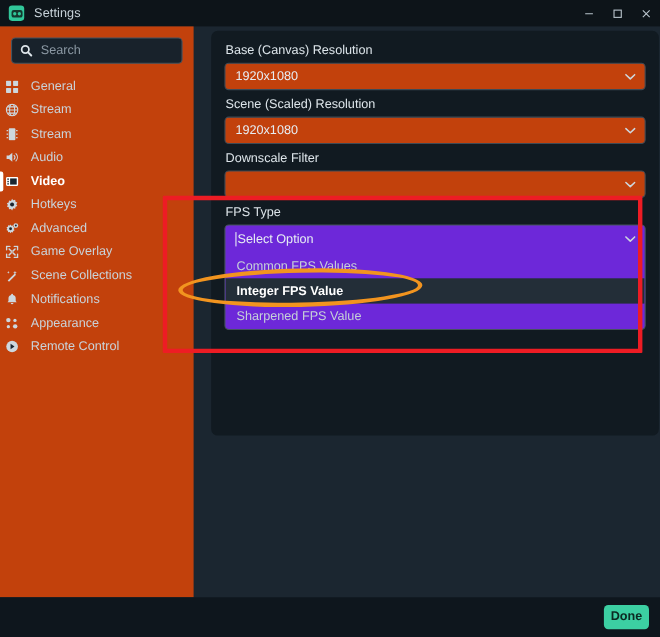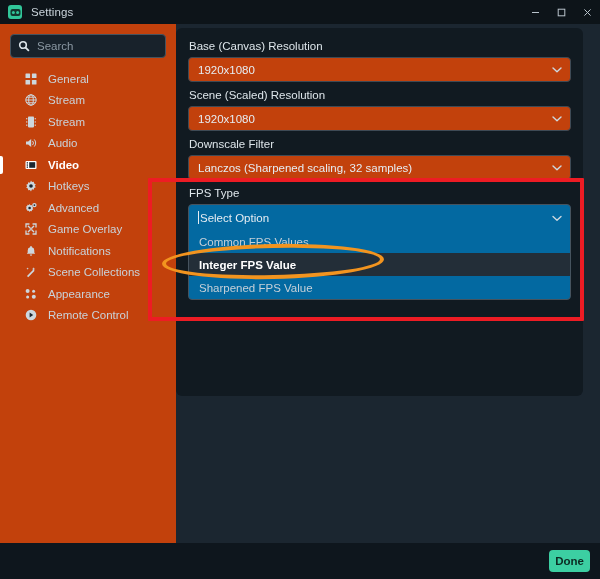--- a/index.html
+++ b/index.html
@@ -68,21 +68,21 @@
     margin-left: 7px; width: 120px;
     padding: 0;
   }
   .search-input::placeholder { color: #8b98a3; }
 
   .nav { margin-top: 4px; }
   .nav-item {
     position: relative;
     height: 21.5px;
     display: flex; align-items: center;
-    padding-left: 24px;
+    padding-left: 4px;
     color: #c9d3da;
     font-size: 11.5px;
   }
   .nav-item .ico {
     width: 14px; height: 14px;
     display: flex; align-items: center; justify-content: center;
     flex: 0 0 14px;
     color: #cdd7de;
   }
   .nav-item .ico svg { display: block; }
@@ -90,21 +90,21 @@
   .nav-item.active { color: #ffffff; font-weight: bold; }
   .nav-item.active .ico { color: #ffffff; }
   .nav-item.active::before {
     content: ""; position: absolute; left: 0; top: 2px;
     width: 3px; height: 18px; background: #ffffff;
     border-radius: 0 2px 2px 0;
   }
 
   
   .content {
-    position: absolute; left: 176px; top: 28px;
+    position: absolute; left: 192px; top: 28px;
     width: 407px; height: 368px;
     background: #111a21;
     border-radius: 6px;
     padding: 8px 12px 0 12px;
     overflow: hidden;
   }
   .field-label {
     font-size: 11.5px; color: #dde5ea;
     margin: 4px 0 5px 1px;
   }
@@ -124,21 +124,21 @@
     position: absolute; right: 8px; top: 50%;
     transform: translateY(-50%);
     color: #cdd7de;
   }
   .select .chev svg { display:block; }
 
   
   .combo-open {
     border: 1px solid #46535e;
     border-radius: 4px;
-    background: #0369a1;
+    background: #6d28d9;
     margin-bottom: 16px;
     overflow: hidden;
   }
   .combo-head {
     position: relative;
     height: 25px;
     display: flex; align-items: center;
     padding: 0 9px;
     font-size: 11.5px;
     color: #e6edf3;
@@ -337,37 +337,37 @@
           <svg width="12" height="12" viewBox="0 0 12 12" fill="none" stroke="currentColor" stroke-width="1.3" stroke-linecap="round">
             <path d="M1 4V1h3M8 1h3v3M11 8v3H8M4 11H1V8"></path>
             <path d="M3.3 3.3l2 2M8.7 3.3l-2 2M3.3 8.7l2-2M8.7 8.7l-2-2"></path>
           </svg>
         </span>
         <span class="lbl">Game Overlay</span>
       </div>
 
       <div class="nav-item">
         <span class="ico">
-          <svg width="12" height="12" viewBox="0 0 12 12" fill="currentColor">
-            <path d="M6 1a.9.9 0 01.9.9v.3A3.2 3.2 0 019.3 5.4v2.2l.9 1.1H1.8l.9-1.1V5.4A3.2 3.2 0 015.1 2.2v-.3A.9.9 0 016 1z"></path>
-            <path d="M4.8 9.5h2.4a1.2 1.2 0 01-2.4 0z"></path>
-          </svg>
-        </span>
-        <span class="lbl">Notifications</span>
-      </div>
-
-      <div class="nav-item">
-        <span class="ico">
           <svg width="12" height="12" viewBox="0 0 12 12">
             <path d="M2 10l6.4-6.4 1.2 1.2L3.2 11.2z" fill="currentColor"></path>
             <path d="M8.6 1.2l.5 1.2 1.2.5-1.2.5-.5 1.2-.5-1.2-1.2-.5 1.2-.5z" fill="currentColor"></path>
             <path d="M2.6 1.4l.35.85.85.35-.85.35-.35.85-.35-.85-.85-.35.85-.35z" fill="currentColor"></path>
           </svg>
         </span>
         <span class="lbl">Scene Collections</span>
+      </div>
+
+      <div class="nav-item">
+        <span class="ico">
+          <svg width="12" height="12" viewBox="0 0 12 12" fill="currentColor">
+            <path d="M6 1a.9.9 0 01.9.9v.3A3.2 3.2 0 019.3 5.4v2.2l.9 1.1H1.8l.9-1.1V5.4A3.2 3.2 0 015.1 2.2v-.3A.9.9 0 016 1z"></path>
+            <path d="M4.8 9.5h2.4a1.2 1.2 0 01-2.4 0z"></path>
+          </svg>
+        </span>
+        <span class="lbl">Notifications</span>
       </div>
 
       <div class="nav-item">
         <span class="ico">
           <svg width="12" height="12" viewBox="0 0 12 12" fill="currentColor">
             <circle cx="2.6" cy="3" r="2"></circle>
               <circle cx="8.6" cy="3.3" r="1.5"></circle>
             <circle cx="2.6" cy="9" r="1.5"></circle>
               <circle cx="8.8" cy="8.7" r="2"></circle>
           </svg>
@@ -405,21 +405,20 @@
       <span>1920x1080</span>
       <span class="chev">
         <svg width="10" height="7" viewBox="0 0 10 7">
             <path d="M1 1.4L5 5.2 9 1.4" fill="none" stroke="currentColor" stroke-width="1.4" stroke-linecap="round" stroke-linejoin="round"></path>
           </svg>
       </span>
     </div>
 
     <div class="field-label">Downscale Filter</div>
     <div class="select">
-      <span>Lanczos (Sharpened scaling, 32 samples)</span>
       <span class="chev">
         <svg width="10" height="7" viewBox="0 0 10 7">
             <path d="M1 1.4L5 5.2 9 1.4" fill="none" stroke="currentColor" stroke-width="1.4" stroke-linecap="round" stroke-linejoin="round"></path>
           </svg>
       </span>
     </div>
 
     <div class="field-label">FPS Type</div>
 
     <div class="combo-open">

